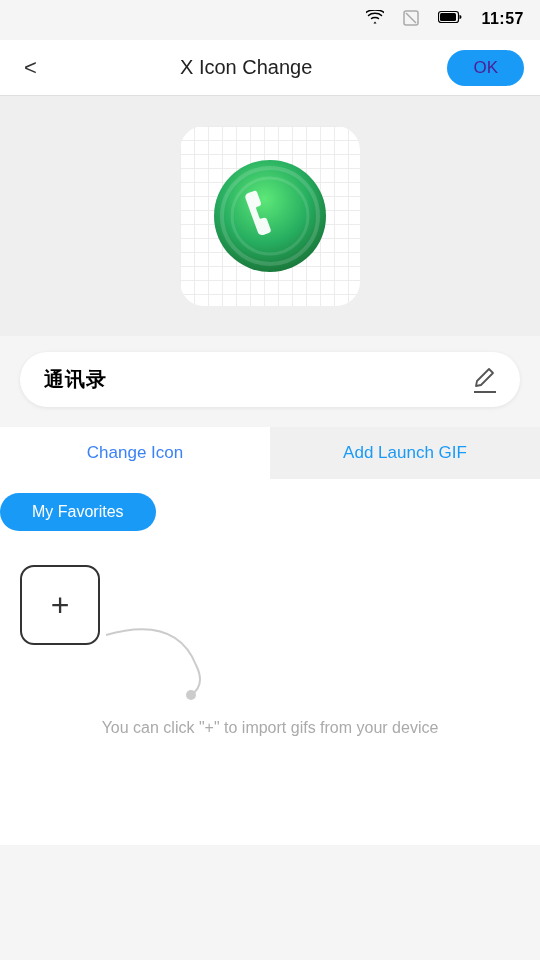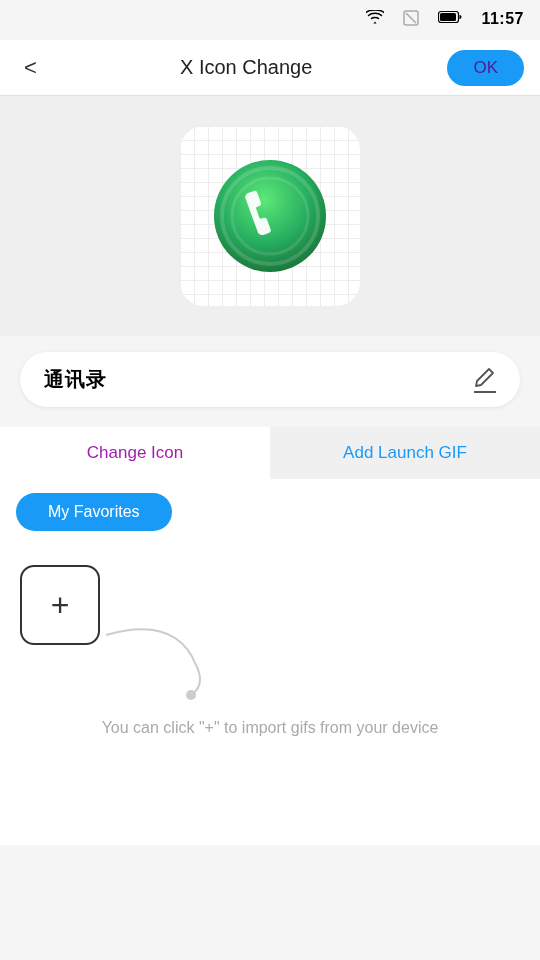--- a/index.html
+++ b/index.html
@@ -152,32 +152,32 @@
     .tab-item {
       flex: 1;
       text-align: center;
       padding: 16px 0;
       font-size: 17px;
       font-weight: 500;
       cursor: pointer;
     }
     .tab-item.active {
       background: #fff;
-      color: #a21caf;
+      color: #3b82f6;
       border-radius: 0;
     }
     .tab-item.inactive {
       background: #f0f0f0;
       color: #1a9af7;
     }
 
     
     .sub-tabs-row {
       display: flex;
-      padding: 14px 16px;
+      padding: 14px 0;
       gap: 12px;
       background: #fff;
     }
     .sub-tab {
       border-radius: 24px;
       padding: 10px 32px;
       font-size: 16px;
       font-weight: 500;
       cursor: pointer;
       border: none;

